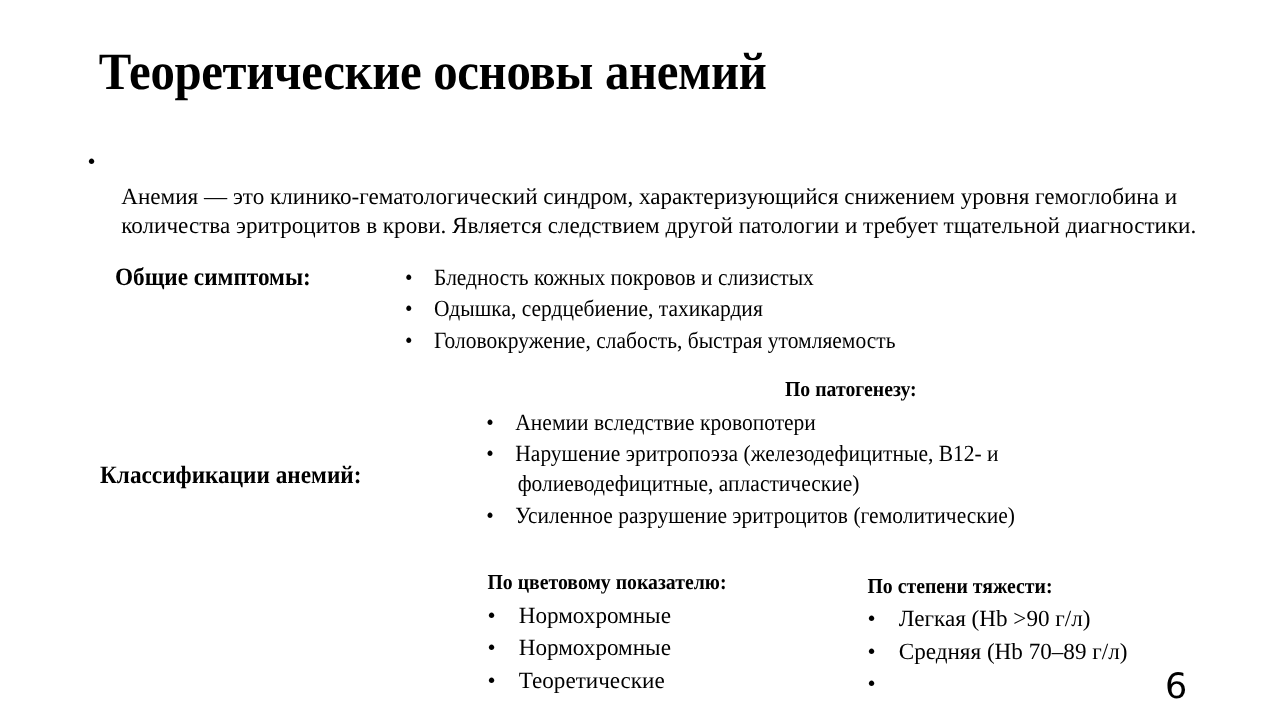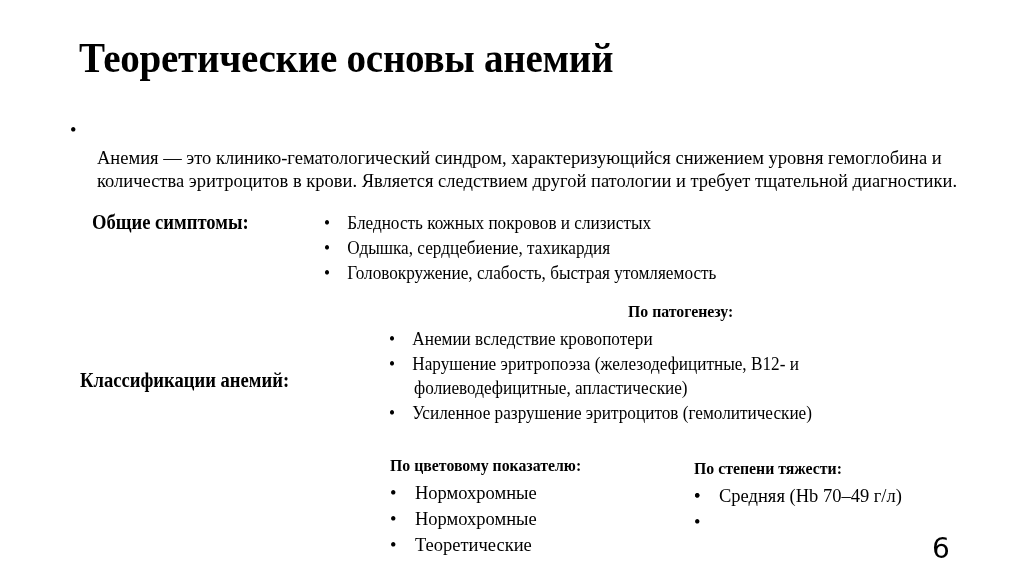--- a/index.html
+++ b/index.html
@@ -67,18 +67,18 @@
 
 <div class="abs color-heading narrow">По цветовому показателю:</div>
 <ul class="abs list color-list">
   <li><span class="dot">•</span><span>Нормохромные</span></li>
   <li><span class="dot">•</span><span>Нормохромные</span></li>
   <li><span class="dot">•</span><span>Теоретические</span></li>
 </ul>
 
 <div class="abs sev-heading narrow">По степени тяжести:</div>
 <ul class="abs list sev-list">
-  <li><span class="dot">•</span></li>
-  <li><span class="dot">•</span><span>Средняя (Hb 70–49 г/л)</span></li>
+  <li><span class="dot">•</span><span>Легкая (Hb &gt;90 г/л)</span></li>
+  <li><span class="dot">•</span><span>Средняя (Hb 70–89 г/л)</span></li>
   <li><span class="dot">•</span></li>
 </ul>
 
 <div class="abs page-number">6</div>
 
 </body></html>

